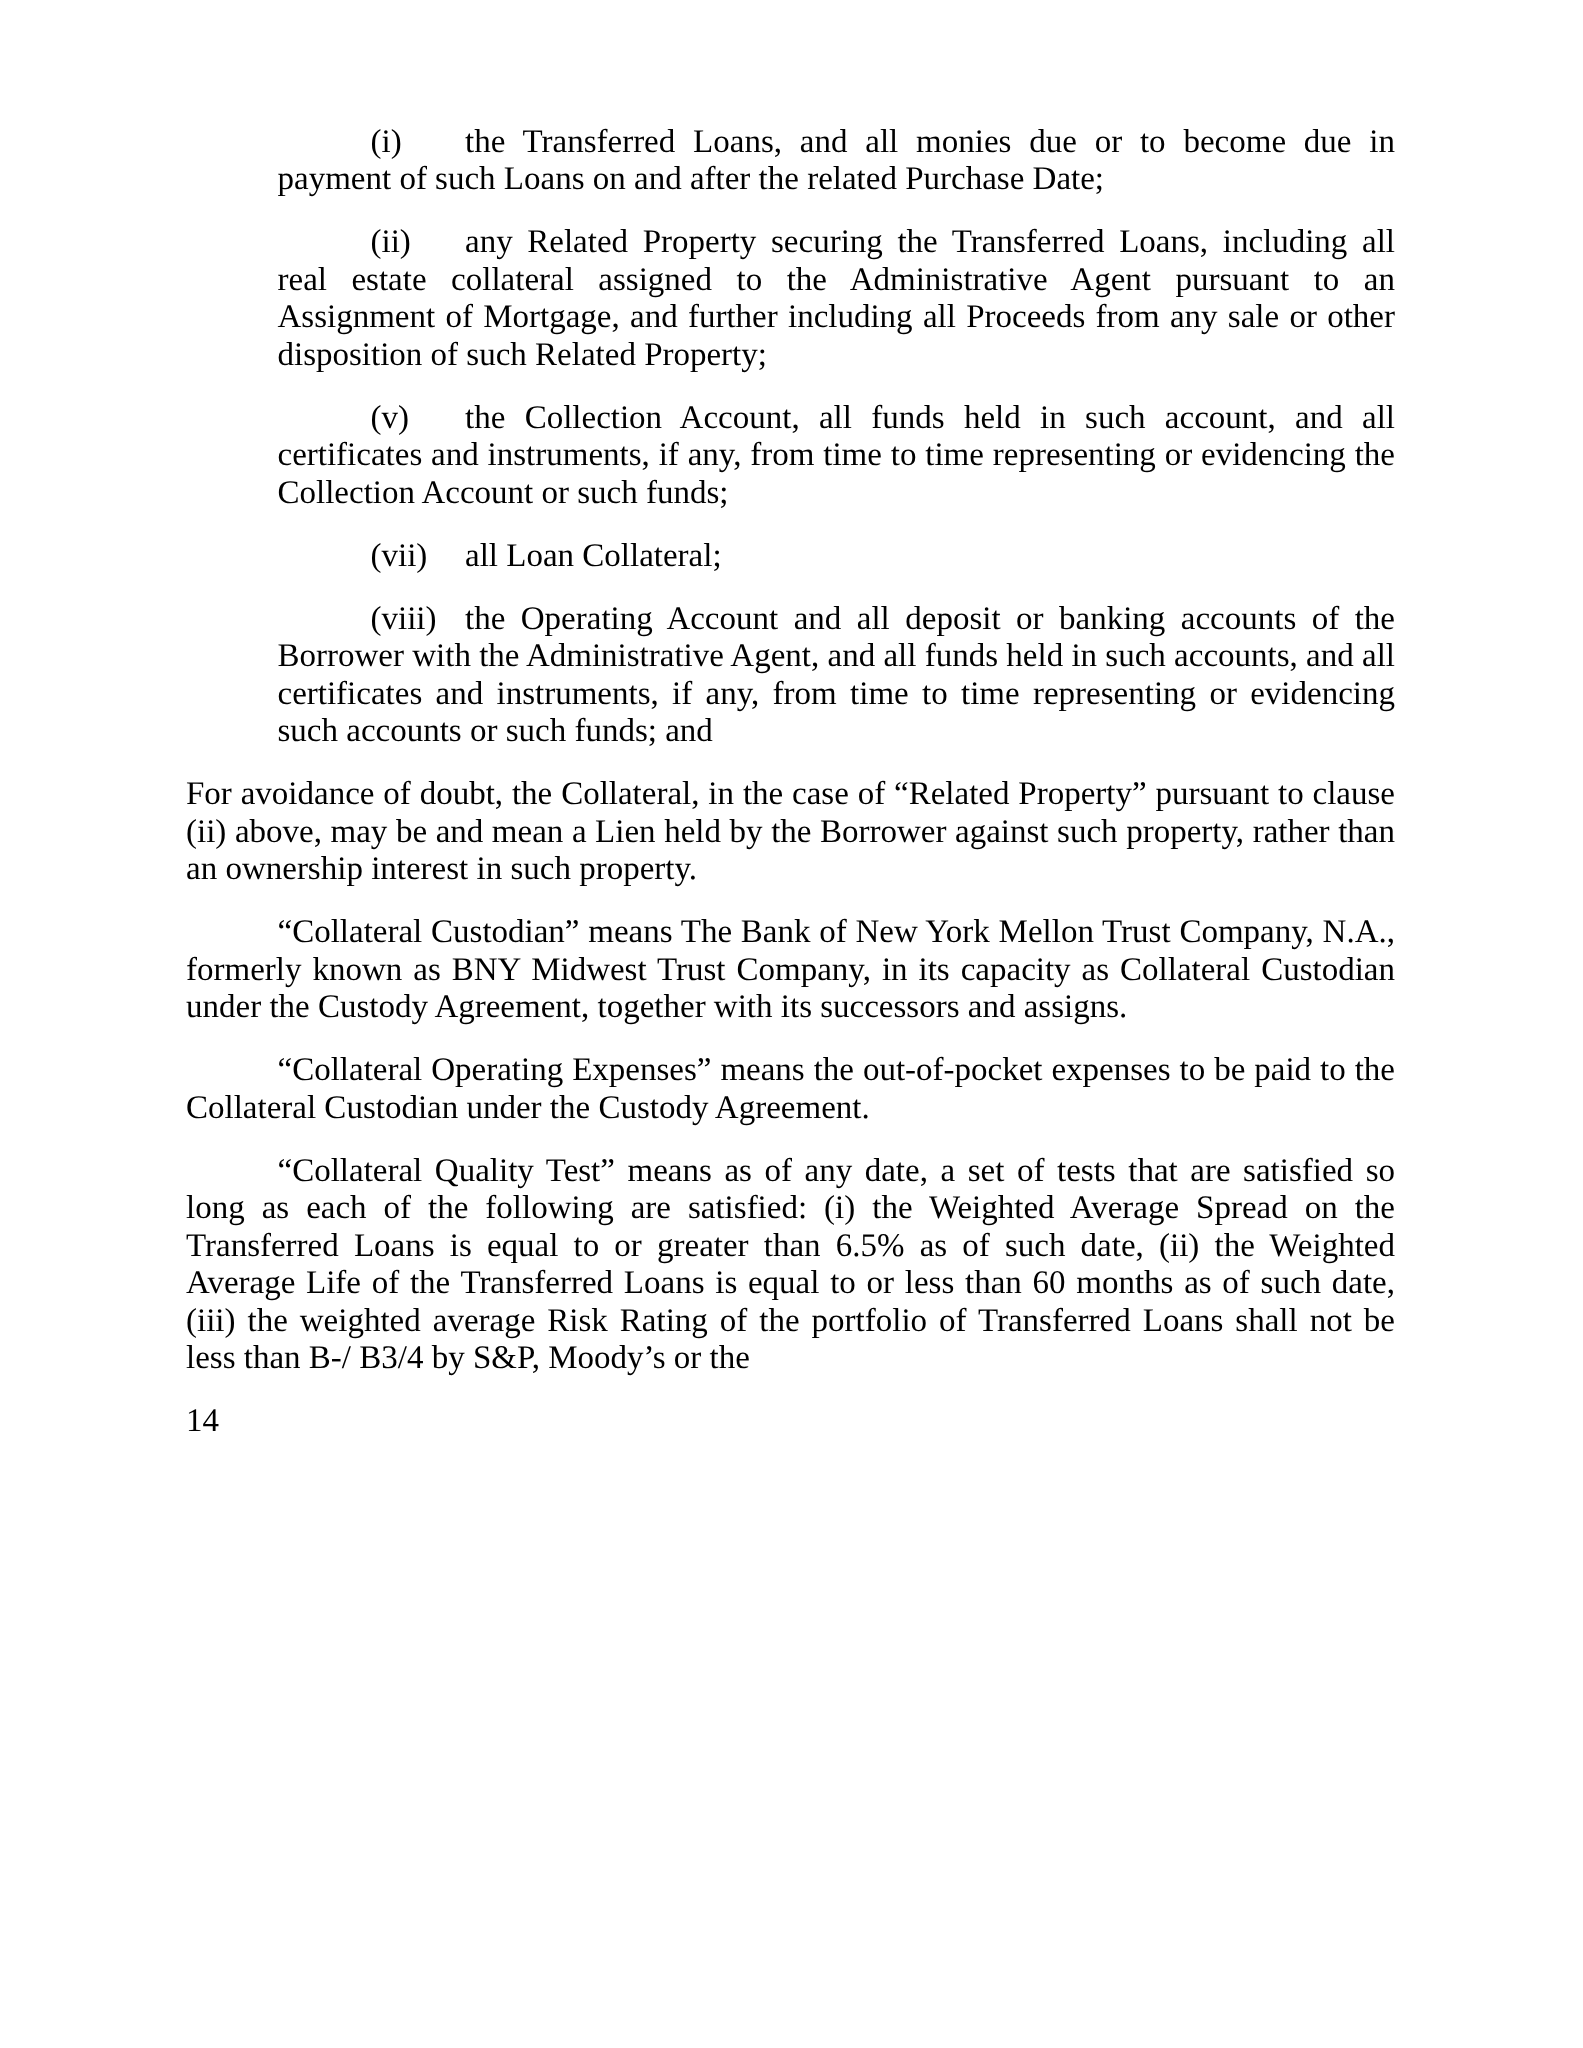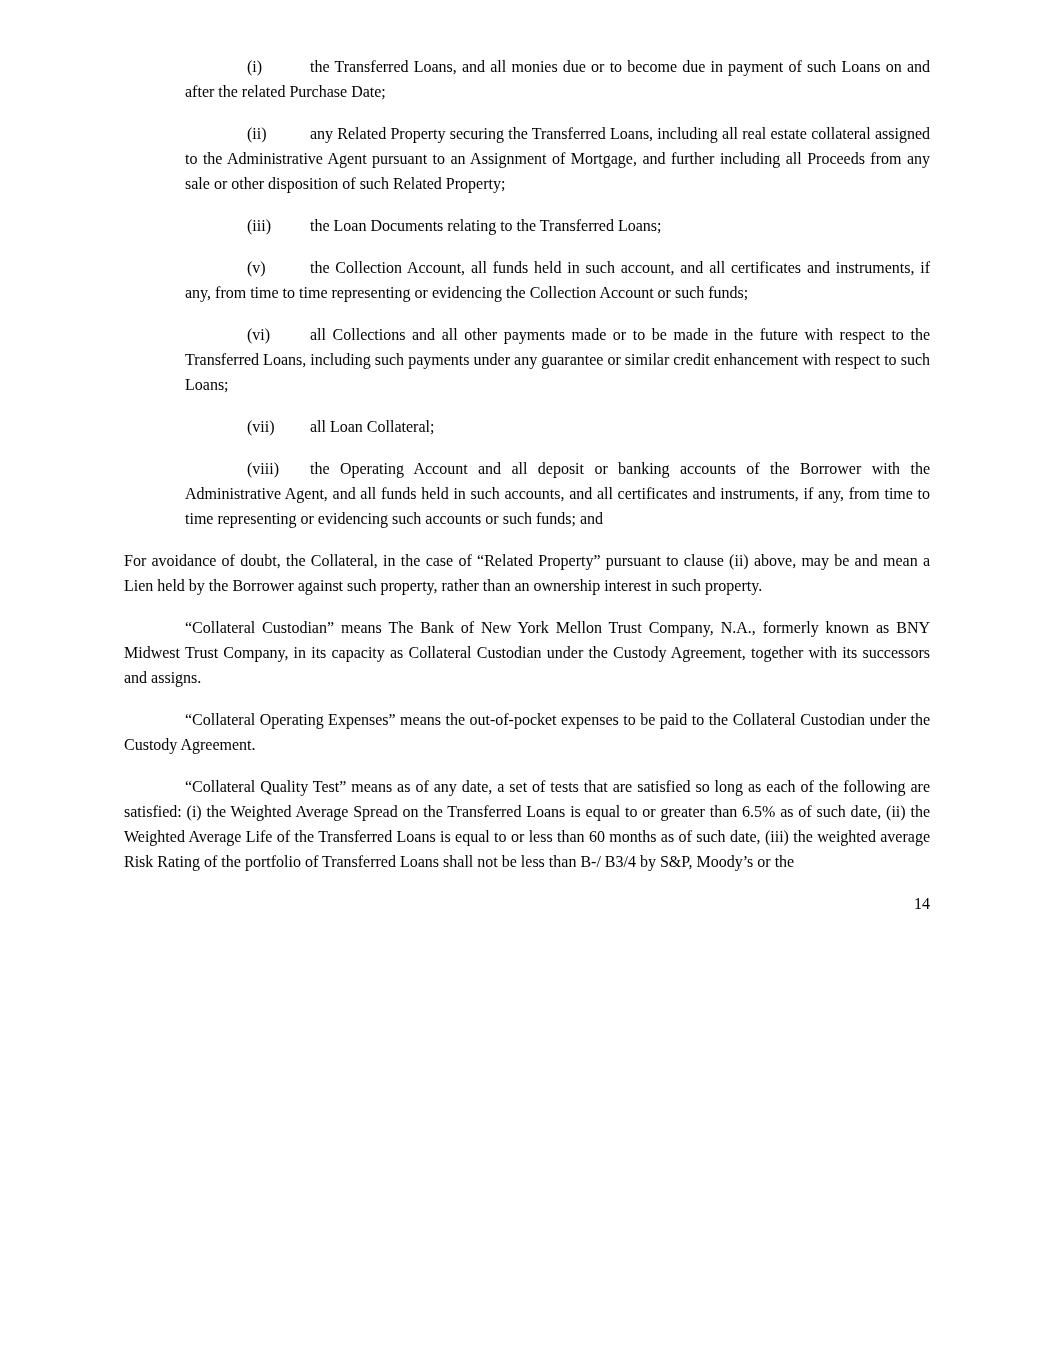--- a/index.html
+++ b/index.html
@@ -7,59 +7,57 @@
     width: 1055px;
     height: 1365px;
     background: #ffffff;
     color: #000000;
     font-family: "Liberation Serif", "DejaVu Serif", serif;
   }
   .page {
     box-sizing: border-box;
     width: 1055px;
     height: 1365px;
-    padding: 54px 125px 0 124px;
-    font-size: 16px;
+    padding: 81px 125px 0 124px;
+    font-size: 22px;
     line-height: 25px;
     text-align: justify;
   }
   p { margin: 0 0 17px 0; }
   p.clause {
     margin-left: 61px;
     text-indent: 62px;
   }
   p.clause .num {
     display: inline-block;
     width: 63px;
     text-indent: 0;
   }
   p.flush { text-indent: 0; }
   p.def { text-indent: 61px; }
   .ul { }
   .pageno {
-    text-align: right;
+    text-align: left;
     text-indent: 0;
     margin-top: 0;
   }
 </style>
 </head>
 <body>
 
 <div class="page">
 
   <p class="clause"><span class="num">(i)</span><span>the Transferred Loans, and all monies due or to become due in payment of such Loans on and after the related Purchase Date;</span></p>
 
   <p class="clause"><span class="num">(ii)</span><span>any Related Property securing the Transferred Loans, including all real estate collateral assigned to the Administrative Agent pursuant to an Assignment of Mortgage, and further including all Proceeds from any sale or other disposition of such Related Property;</span></p>
 
-  <p class="clause"><span class="num">(iii)</span><span>the Loan Documents relating to the Transferred Loans;</span></p>
 
 
   <p class="clause"><span class="num">(v)</span><span>the Collection Account, all funds held in such account, and all certificates and instruments, if any, from time to time representing or evidencing the Collection Account or such funds;</span></p>
 
-  <p class="clause"><span class="num">(vi)</span><span>all Collections and all other payments made or to be made in the future with respect to the Transferred Loans, including such payments under any guarantee or similar credit enhancement with respect to such Loans;</span></p>
 
   <p class="clause"><span class="num">(vii)</span><span>all Loan Collateral;</span></p>
 
   <p class="clause"><span class="num">(viii)</span><span>the Operating Account and all deposit or banking accounts of the Borrower with the Administrative Agent, and all funds held in such accounts, and all certificates and instruments, if any, from time to time representing or evidencing such accounts or such funds; and</span></p>
 
 
   <p class="flush">For avoidance of doubt, the Collateral, in the case of “Related Property” pursuant to clause (ii) above, may be and mean a Lien held by the Borrower against such property, rather than an ownership interest in such property.</p>
 
   <p class="def"><span>“</span><span class="ul">Collateral Custodian</span><span>” means The Bank of New York Mellon Trust Company, N.A., formerly known as BNY Midwest Trust Company, in its capacity as Collateral Custodian under the Custody Agreement, together with its successors and assigns.</span></p>
 

